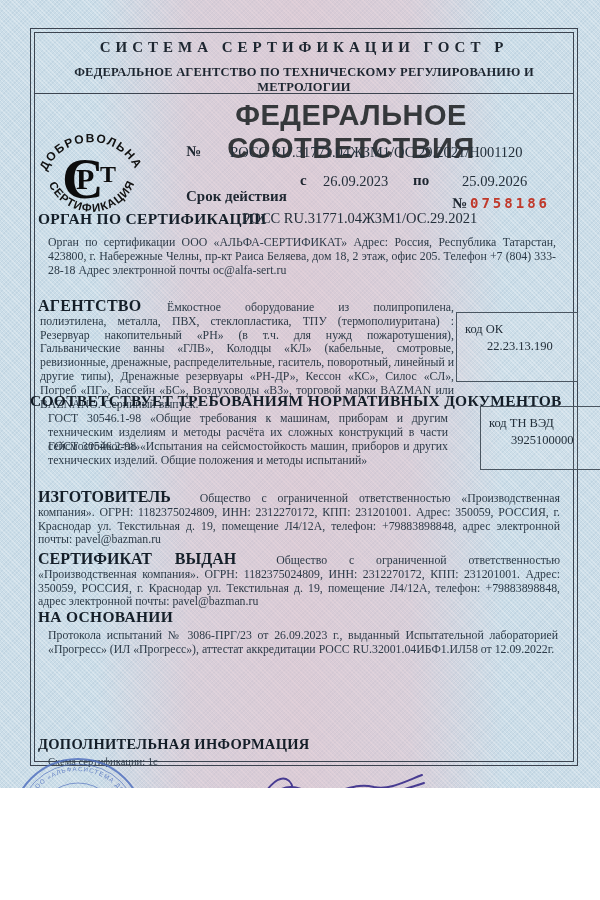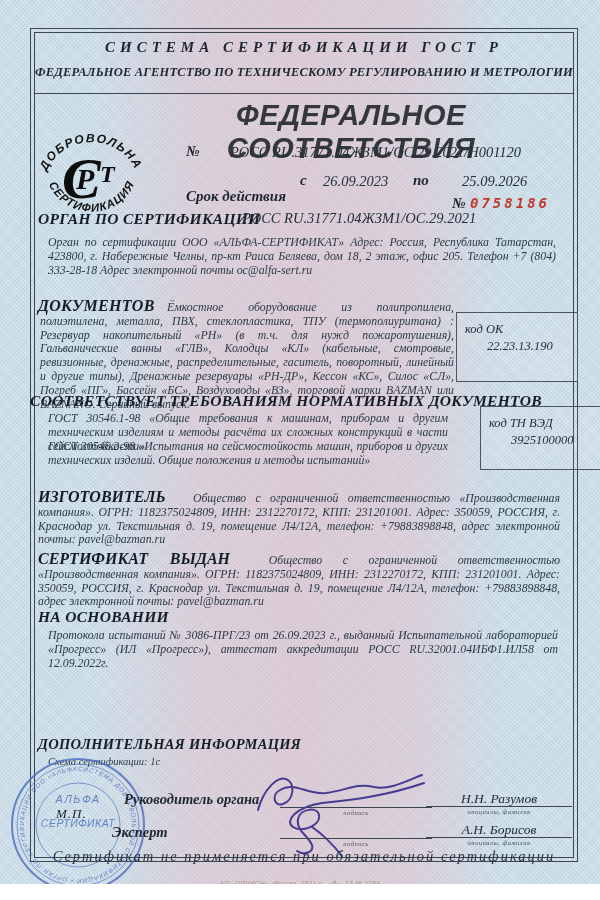--- a/index.html
+++ b/index.html
@@ -1,24 +1,23 @@
 <!DOCTYPE html>
 <html><head>
 <meta charset="utf-8">
 <style>
   html,body{margin:0;padding:0;}
   .page{
-    position:relative;width:600px;height:884px;overflow:hidden;
+    position:relative;width:600px;height:788px;overflow:hidden;
     font-family:"Liberation Serif",serif;color:#2c3742;
     background:
       linear-gradient(90deg, rgba(236,196,203,0) 16%, rgba(233,186,196,.42) 32%, rgba(233,186,196,.5) 50%, rgba(233,186,196,.42) 68%, rgba(236,196,203,0) 84%),
       repeating-linear-gradient(45deg, rgba(255,255,255,.28) 0 1px, rgba(255,255,255,0) 1px 3px),
       repeating-linear-gradient(-45deg, rgba(150,178,200,.20) 0 1px, rgba(150,178,200,0) 1px 3px),
       #cbdde8;
-    font-style: italic;
   }
   .abs{position:absolute;}
   .frame-outer{left:30px;top:28px;right:22px;bottom:22px;border:1px solid #3c4450;}
   .frame-inner{position:absolute;left:3px;top:3px;right:3px;bottom:3px;border:1px solid #3c4450;}
   .sysline{left:30px;right:22px;top:39px;text-align:center;font-weight:bold;font-size:15px;letter-spacing:5px;color:#1d2630;}
   .agencyline{left:30px;right:22px;top:65px;text-align:center;font-weight:bold;font-size:12.5px;letter-spacing:.2px;color:#1d2630;}
   .headdivider{left:34px;right:26px;top:93px;height:1px;background:#3c4450;}
   .doctitle{left:135px;top:99px;width:432px;text-align:center;font-family:"Liberation Sans",sans-serif;font-weight:bold;font-size:29px;letter-spacing:.5px;color:#35383b;}
   .numlabel{font-weight:bold;font-size:15px;color:#1d2630;}
   .numval{font-size:14.5px;color:#232f3a;}
@@ -79,21 +78,21 @@
   <span class="abs numlabel" style="left:413px;top:172px;">по</span>
   <span class="abs numval" style="left:462px;top:173px;">25.09.2026</span>
 
   <span class="abs numlabel" style="left:452px;top:195px;">№</span>
   <span class="abs redno" style="left:470px;top:195px;">0758186</span>
 
   <span class="abs sechead" style="left:38px;top:210px;">ОРГАН ПО СЕРТИФИКАЦИИ</span>
   <span class="abs numval" style="left:242px;top:210px;">РОСС RU.31771.04ЖЗМ1/ОС.29.2021</span>
   <div class="abs body-p" style="left:48px;top:236px;width:508px;">Орган по сертификации ООО «АЛЬФА-СЕРТИФИКАТ» Адрес: Россия, Республика Татарстан, 423800, г. Набережные Челны, пр-кт Раиса Беляева, дом 18, 2 этаж, офис 205. Телефон +7 (804) 333-28-18 Адрес электронной почты oc@alfa-sert.ru</div>
 
-  <span class="abs sechead-lg" style="left:38px;top:297px;">ДОКУМЕНТОВ</span>
+  <span class="abs sechead-lg" style="left:38px;top:297px;">АГЕНТСТВО</span>
   <div class="abs body-p" style="left:40px;top:301px;width:414px;text-indent:127px;">Ёмкостное оборудование из полипропилена,  полиэтилена, металла, ПВХ, стеклопластика, ТПУ (термополиуритана) : Резервуар накопительный  «РН» (в т.ч. для нужд пожаротушения), Гальванические ванны «ГЛВ», Колодцы «КЛ» (кабельные, смотровые, ревизионные, дренажные, распределительные, гаситель, поворотный, линейный и другие типы), Дренажные резервуары «РН-ДР», Кессон «КС», Силос «СЛ», Погреб «ПГ», Бассейн «БС», Воздуховоды «ВЗ», торговой марки BAZMAN или BAZNANO. Серийный выпуск.</div>
   <div class="abs codebox" style="left:456px;top:312px;width:104px;height:50px;">
     <div>код ОК</div>
     <div class="cv">22.23.13.190</div>
   </div>
 
   <div class="abs sechead" style="left:30px;top:392px;width:545px;">СООТВЕТСТВУЕТ ТРЕБОВАНИЯМ НОРМАТИВНЫХ ДОКУМЕНТОВ</div>
   <div class="abs body-p" style="left:48px;top:412px;width:400px;">ГОСТ 30546.1-98 «Общие требования к машинам, приборам и другим техническим изделиям и методы расчёта их сложных конструкций в части сейсмостойкости»</div>
   <div class="abs body-p" style="left:48px;top:440px;width:400px;">ГОСТ 30546.2-98 «Испытания на сейсмостойкость машин, приборов и других технических изделий. Общие положения и методы испытаний»</div>
   <div class="abs codebox" style="left:480px;top:406px;width:104px;height:44px;">

